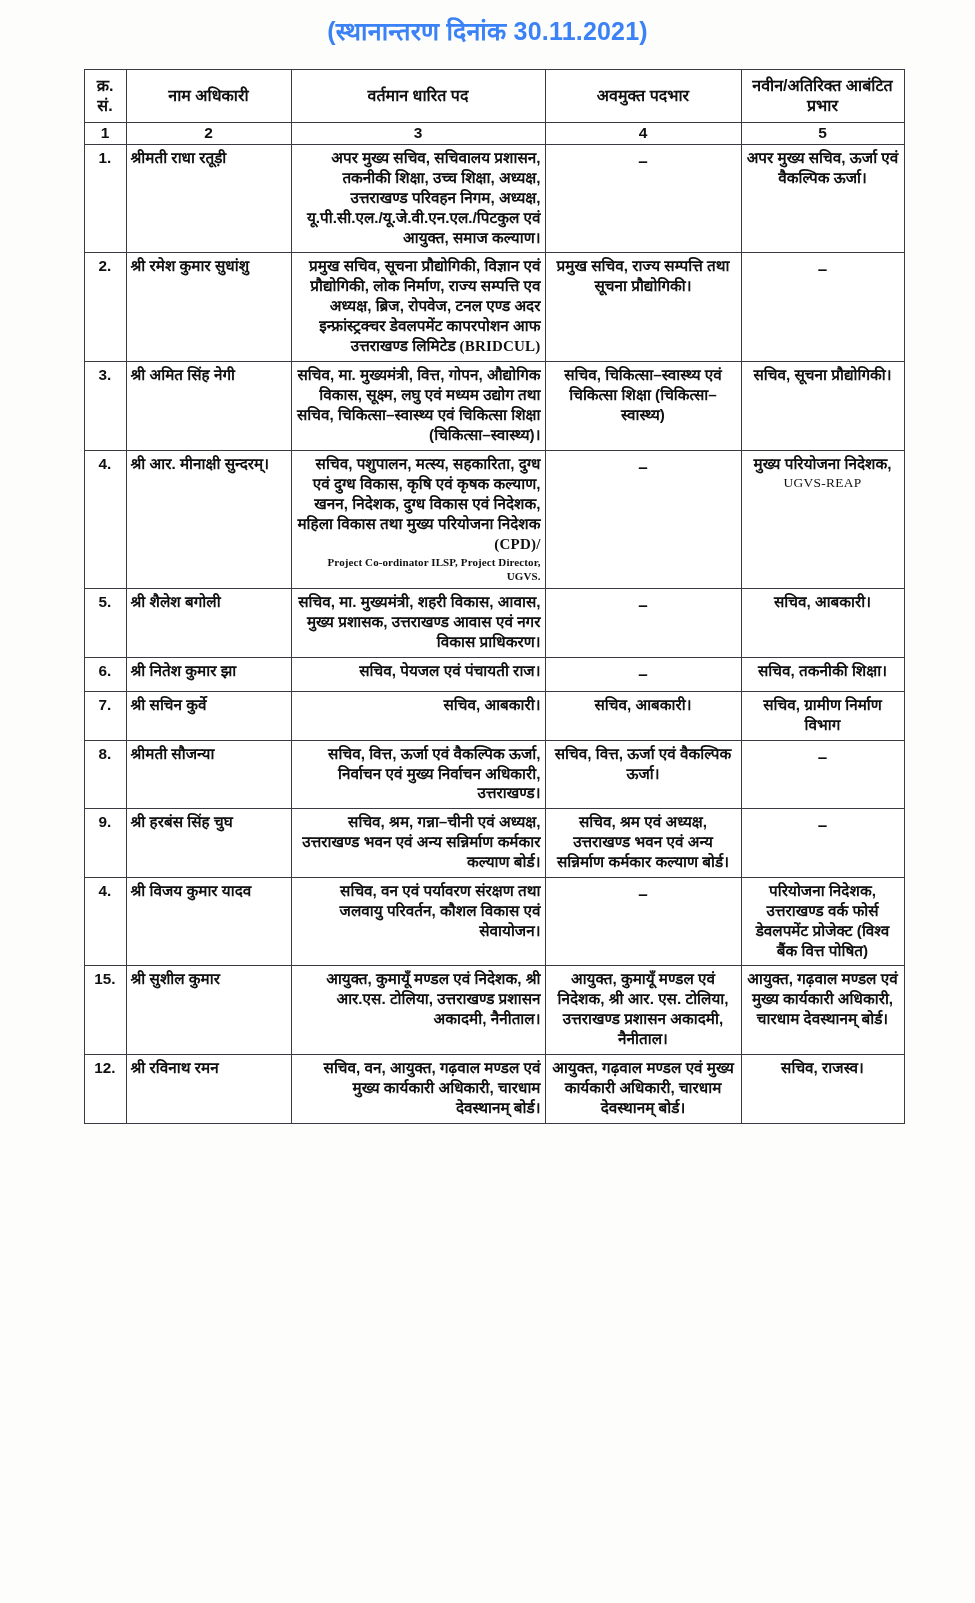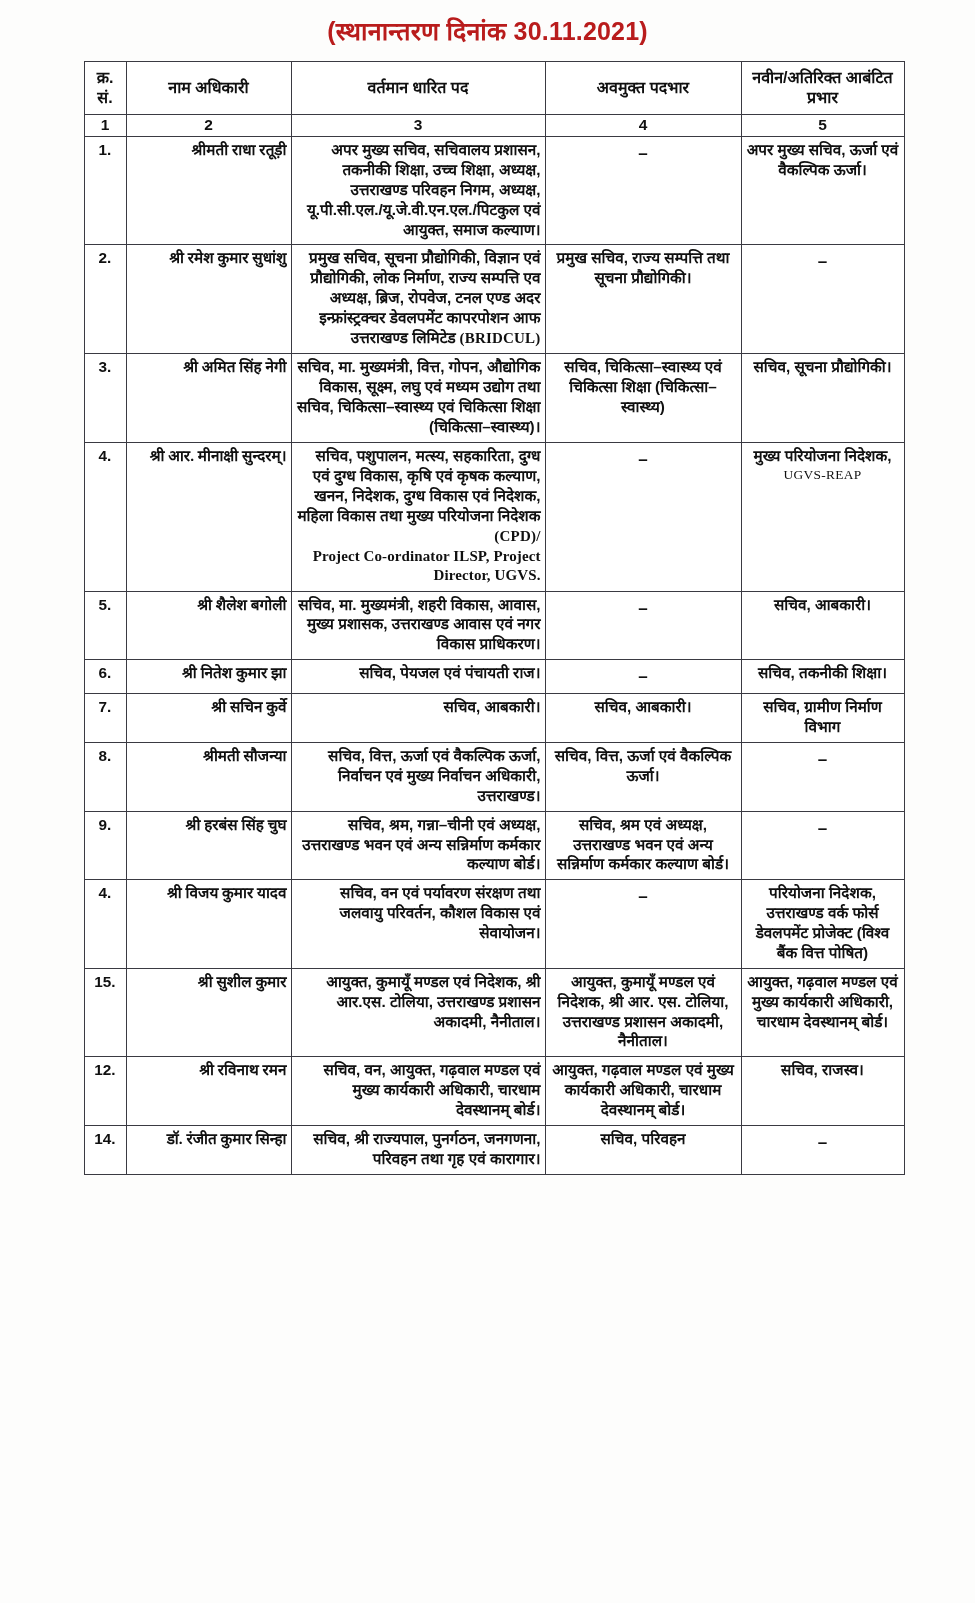--- a/index.html
+++ b/index.html
@@ -24,25 +24,25 @@
     padding: 0;
     background: #fdfdfc;
   }
   .doc-title {
     text-align: center;
     font-size: 25px;
     font-weight: 700;
     letter-spacing: 0.2px;
     padding-top: 13px;
     padding-bottom: 10px;
-    color: #b91c1c;
+    color: #3b82f6;
     font-family: "Liberation Sans", "DejaVu Sans", sans-serif;
   }
   .table-wrap {
-    margin: 4px auto;
+    margin: 12px auto;
     width: 820px;
     padding-left: 12px;
   }
   table.transfer-table {
     border-collapse: collapse;
     width: 820px;
     table-layout: fixed;
     border: 1.6px solid #2b2b33;
     background: #ffffff;
   }
@@ -73,24 +73,23 @@
   .col5 { width: 163px; }
 
   td.c-sn {
     text-align: center;
     font-weight: 700;
     font-size: 16px;
     padding-top: 5px;
     vertical-align: top;
   }
   td.c-name {
-    text-align: right;
+    text-align: left;
     font-weight: 600;
     padding-top: 4px;
-    font-family: Liberation Serif, serif;
   }
   td.c-post {
     text-align: right;
   }
   td.c-rel {
     text-align: center;
   }
   td.c-new {
     text-align: center;
   }
@@ -103,21 +102,21 @@
   }
   .dash {
     display: block;
     text-align: center;
     font-weight: 700;
     font-size: 17px;
     padding-top: 3px;
     letter-spacing: 0;
   }
   .sub-en {
-    font-size: 15px;
+    font-size: 11px;
     font-weight: 600;
     letter-spacing: 0.1px;
     font-family: "Liberation Serif", "DejaVu Serif", serif;
   }
   .sub-en-small {
     font-size: 15px;
     font-weight: 700;
     font-family: "Liberation Serif", "DejaVu Serif", serif;
     letter-spacing: 0.2px;
   }
@@ -255,26 +254,17 @@
             <td class="c-rel tight">आयुक्त, कुमायूँ मण्डल एवं निदेशक, श्री आर. एस. टोलिया, उत्तराखण्ड प्रशासन अकादमी, नैनीताल।</td>
             <td class="c-new tight"><span>आयुक्त, गढ़वाल मण्डल एवं मुख्य कार्यकारी अधिकारी, चारधाम देवस्थानम् बोर्ड।</span></td>
           </tr>
           <tr>
             <td class="c-sn">12.</td>
             <td class="c-name">श्री रविनाथ रमन</td>
             <td class="c-post tight"><span>सचिव, वन, आयुक्त, गढ़वाल मण्डल एवं मुख्य कार्यकारी अधिकारी, चारधाम देवस्थानम् बोर्ड।</span></td>
             <td class="c-rel tight">आयुक्त, गढ़वाल मण्डल एवं मुख्य कार्यकारी अधिकारी, चारधाम देवस्थानम् बोर्ड।</td>
             <td class="c-new tight"><span>सचिव, राजस्व।</span></td>
           </tr>
-          <tr>
-            <td class="c-sn">14.</td>
-            <td class="c-name">डॉ. रंजीत कुमार सिन्हा</td>
-            <td class="c-post tight"><span>सचिव, श्री राज्यपाल, पुनर्गठन, जनगणना, परिवहन तथा गृह एवं कारागार।</span></td>
-            <td class="c-rel tight">सचिव, परिवहन</td>
-            <td class="c-new tight">
-              <span class="dash">–</span>
-            </td>
-          </tr>
         </tbody>
     </table>
   </div>
 
 </div>
 
 </body></html>

